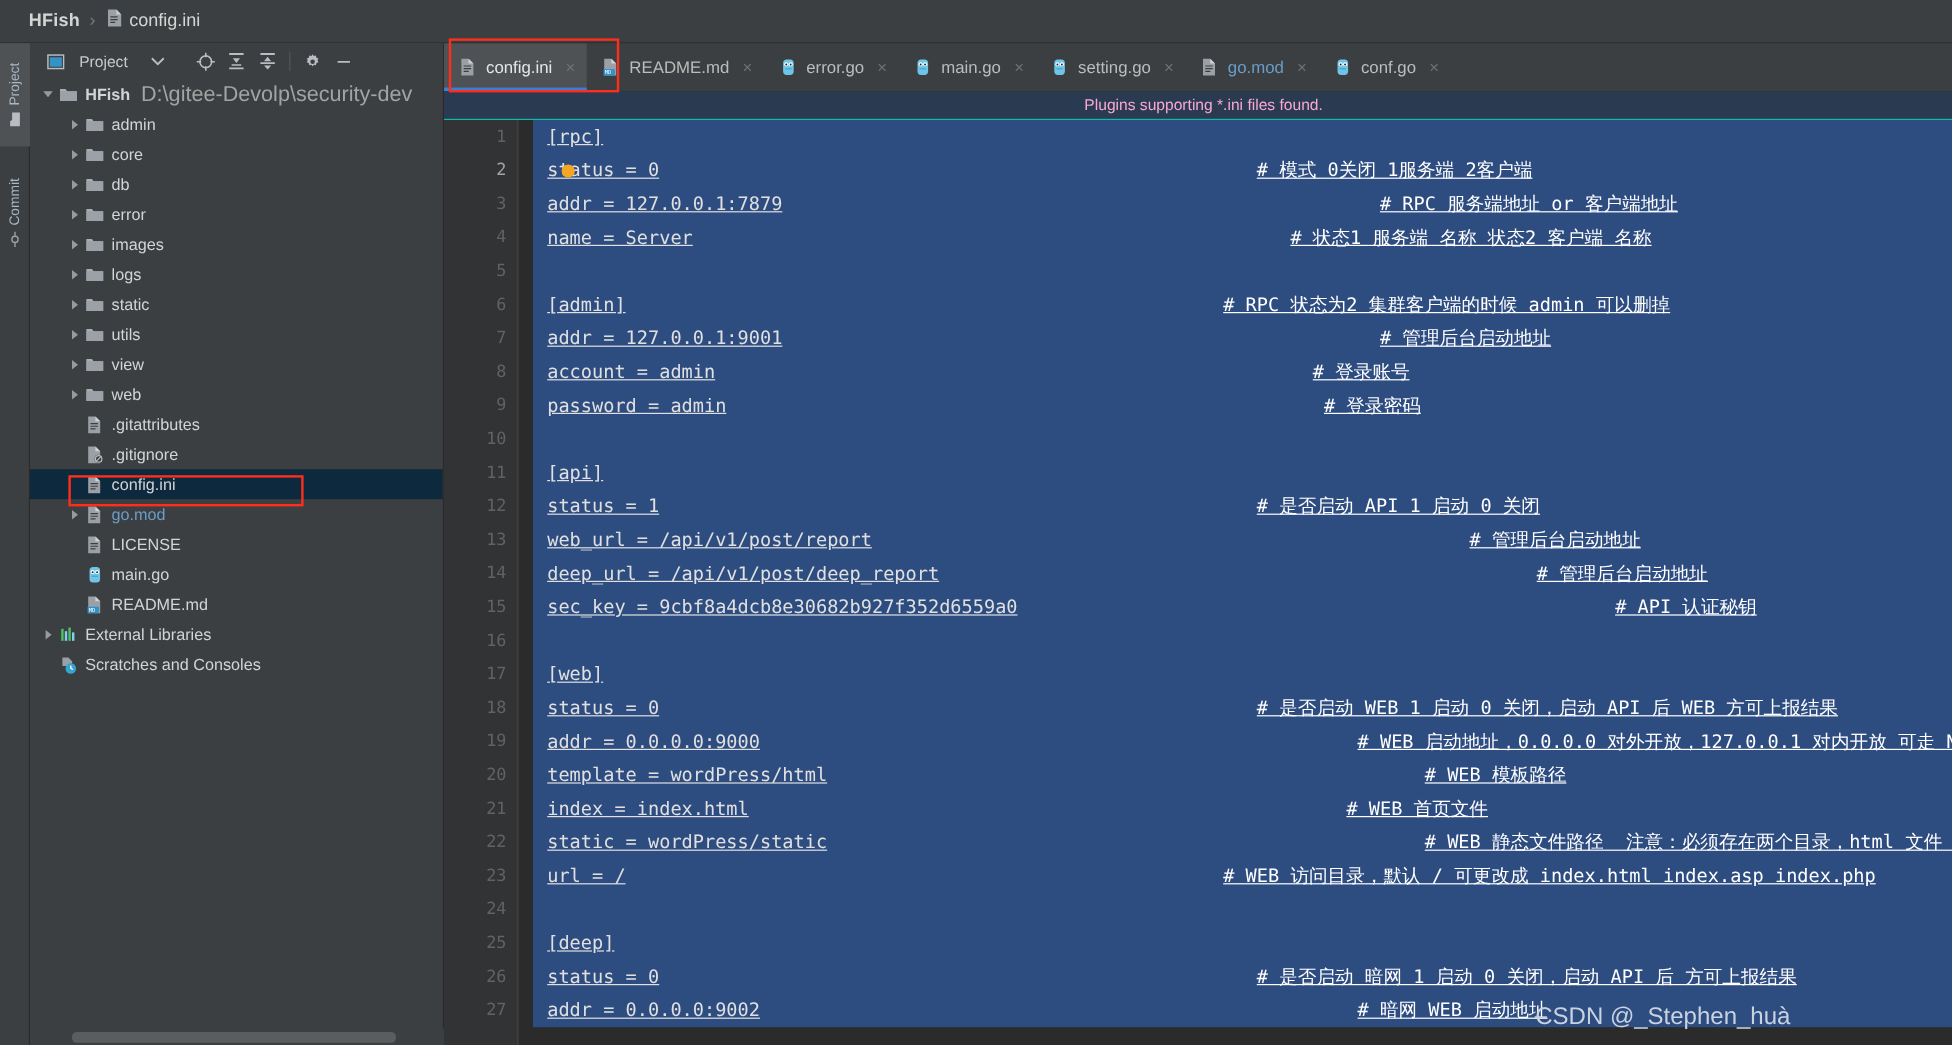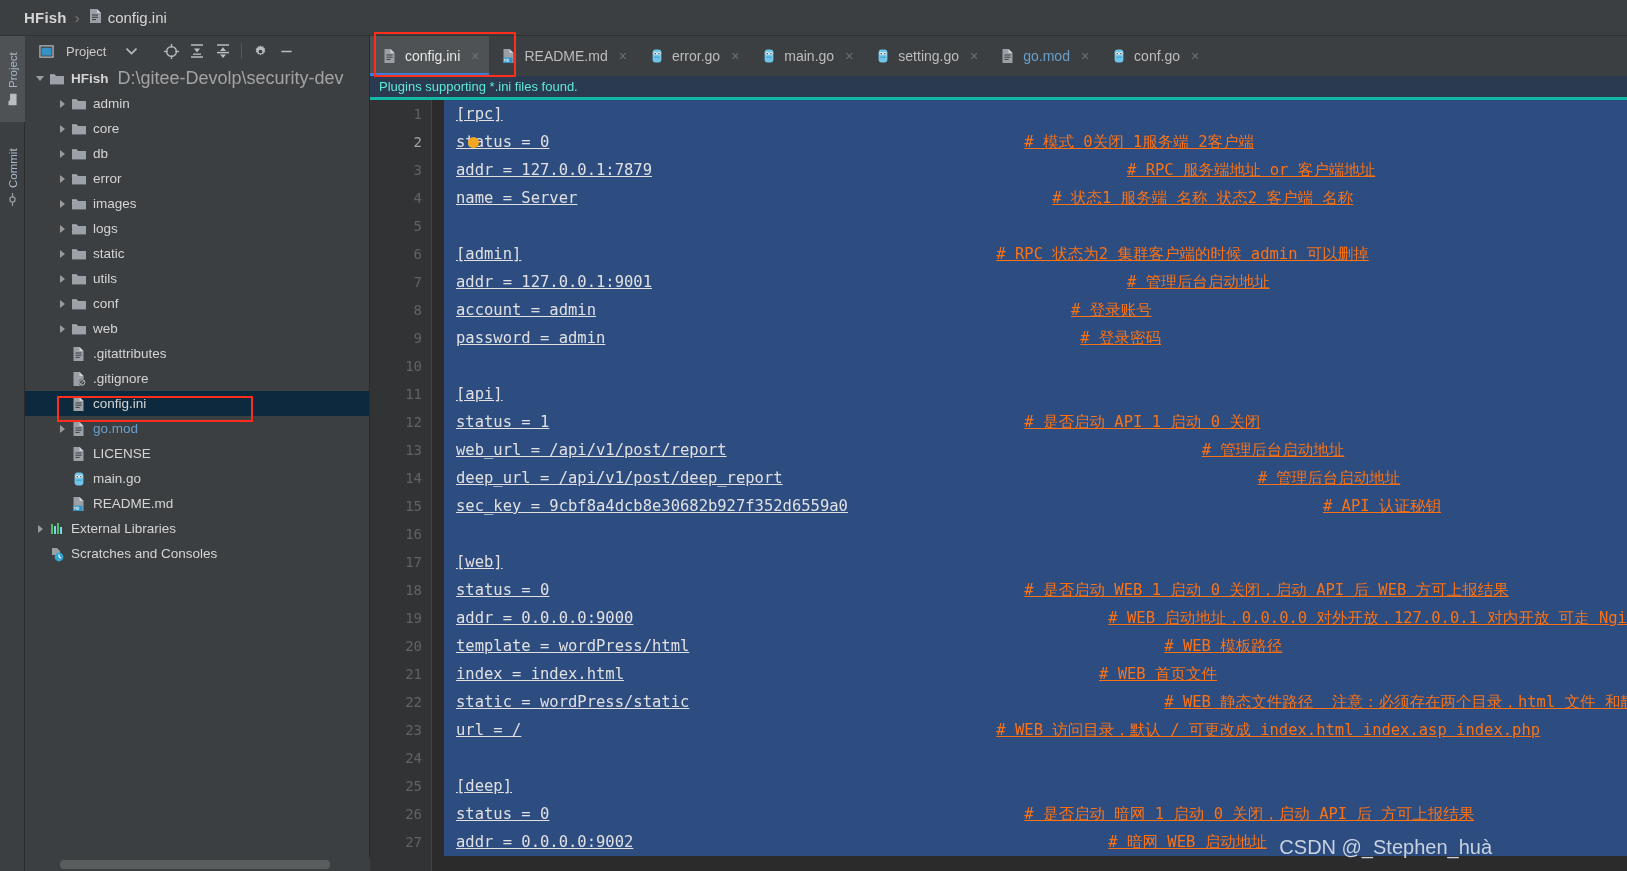--- a/index.html
+++ b/index.html
@@ -144,24 +144,24 @@
   .etab.active { background: #4e5254; color: #e6e6e6; }
   .etab.active::after {
     content: ""; position: absolute; left: 0; right: 0; bottom: 0;
     height: 3px; background: #3c7dd6;
   }
   .etab .tabclose { color: #6f7274; font-size: 14px; margin-left: 4px; }
   .etab .tname.blue { color: #6a9ec9; }
 
   .notifbar {
     height: 24px; background: #2a3a50;
-    border-bottom: 3px solid #14b8a6;
+    border-bottom: 1px solid #14b8a6;
     display: flex; align-items: center;
     padding-left: 9px;
-    font-size: 13px; color: #5eead4;
+    font-size: 13px; color: #f9a8d4; justify-content: center;
   }
 
   .codewrap {
     position: absolute; top: 64px; left: 0; right: 0; bottom: 0;
     background: #2b2b2b;
     display: flex;
     overflow: hidden;
   }
   .gutter {
     width: 62px; flex: 0 0 62px;
@@ -185,22 +185,22 @@
     overflow: hidden;
   }
   .cline {
     height: 28px; line-height: 28px;
     white-space: pre;
     position: relative;
     display: flex;
   }
   .ctext { color: #e0e0e0; display:inline-block; }
   .ccomment {
-    position: absolute; left: 475px; top: 0;
-    color: #f97316; white-space: pre;
+    position: absolute; left: 498px; top: 0;
+    color: #ffffff; white-space: pre;
   }
   .sel-overlay {
     position: absolute; left: 0; top: 0;
     background: #2d4c80;
     z-index: 0;
   }
   .cline > * { position: relative; z-index: 2; text-decoration: underline; }
   .ctext { padding-left: 12px; }
 
   .caret-dot {
@@ -423,21 +423,21 @@
           <span class="tlabel">utils</span>
         </div>
         <div class="trow ind1">
           <span class="tw">
             <span class="chev"></span>
           </span>
           <span class="ic"><svg width="16" height="16" viewBox="0 0 16 16">
               <path d="M1 3.2h4.6L7 5h8v8.2H1z" fill="#a8adb3"></path>
               <path d="M1 5h14v8.2H1z" fill="#9ba1a7"></path>
             </svg></span>
-          <span class="tlabel">conf</span>
+          <span class="tlabel">view</span>
         </div>
         <div class="trow ind1">
           <span class="tw">
             <span class="chev"></span>
           </span>
           <span class="ic"><svg width="16" height="16" viewBox="0 0 16 16">
               <path d="M1 3.2h4.6L7 5h8v8.2H1z" fill="#a8adb3"></path>
               <path d="M1 5h14v8.2H1z" fill="#9ba1a7"></path>
             </svg></span>
           <span class="tlabel">web</span>

